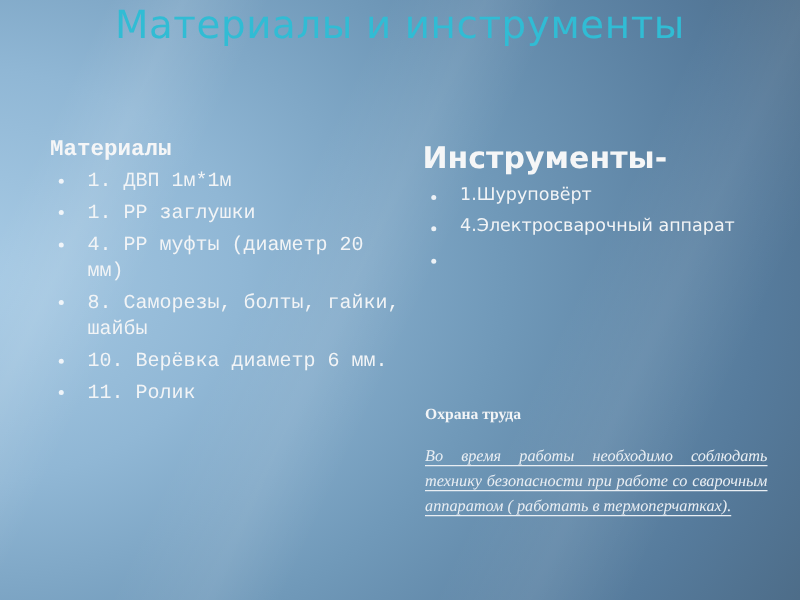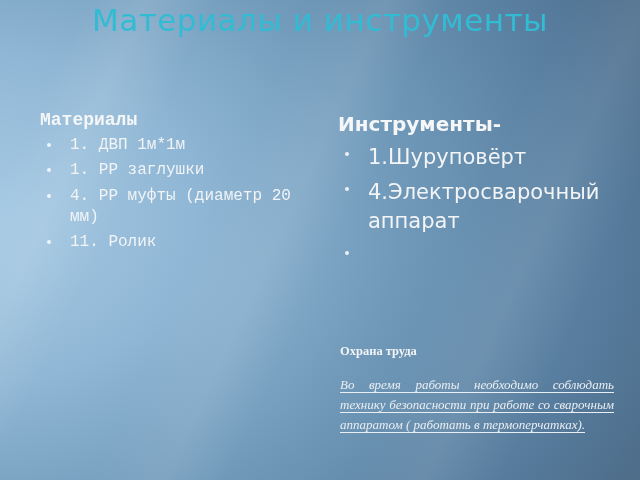--- a/index.html
+++ b/index.html
@@ -52,46 +52,46 @@
 
   .col-materials { left: 40px; top: 110px; width: 284px; font-family: Liberation Mono, monospace; }
   .col-tools     { left: 338px; top: 112px; width: 280px; }
 
   .col-header {
     font-weight: bold;
     color: #f5f6f7;
     margin: 0 0 5px 0;
   }
   .col-materials .col-header { font-size: 18px; }
-  .col-tools .col-header     { font-size: 20px; margin-bottom: 7px; }
+  .col-tools .col-header     { font-size: 24px; margin-bottom: 7px; }
 
   ul.plist { list-style: none; margin: 0; padding: 0; }
 
   ul.plist li {
     position: relative;
     padding-left: 30px;
   }
   .col-materials li { font-size: 16px; line-height: 1.33; margin-bottom: 4px; }
-  .col-tools     li { font-size: 21px; line-height: 1.38; margin-bottom: 6px; }
+  .col-tools     li { font-size: 14px; line-height: 1.38; margin-bottom: 6px; }
 
   .bullet {
     position: absolute;
     left: 7px;
     top: 8px;
     width: 4px;
     height: 4px;
     border-radius: 50%;
     background: rgba(248,250,252,0.9);
   }
   .col-tools .bullet { top: 9px; }
 
   .safety {
     position: absolute;
     left: 340px;
-    top: 344px;
+    top: 324px;
     width: 274px;
     color: #e9eef3;
     font-family: "Liberation Serif", "DejaVu Serif", serif;
   }
   .safety-header {
     font-size: 12.5px;
     font-weight: bold;
     margin: 0 0 16px 0;
     color: #f2f4f6;
   }
@@ -111,20 +111,22 @@
 <div class="slide">
 
   <h1 class="slide-title">Материалы и инструменты</h1>
 
   <div class="col col-materials">
     <div class="col-header">Материалы</div>
     <ul class="plist">
       <li><span class="bullet"></span><span>1. ДВП 1м*1м</span></li>
       <li><span class="bullet"></span><span>1. PP заглушки</span></li>
       <li><span class="bullet"></span><span>4. PP муфты (диаметр 20 мм)</span></li>
+      <li><span class="bullet"></span><span>8. Саморезы, болты, гайки, шайбы</span></li>
+      <li><span class="bullet"></span><span>10. Верёвка диаметр 6 мм.</span></li>
       <li><span class="bullet"></span><span>11. Ролик</span></li>
     </ul>
   </div>
 
   <div class="col col-tools">
     <div class="col-header">Инструменты-</div>
     <ul class="plist">
       <li><span class="bullet"></span><span>1.Шуруповёрт</span></li>
       <li><span class="bullet"></span><span>4.Электросварочный аппарат</span></li>
       <li><span class="bullet"></span></li>

